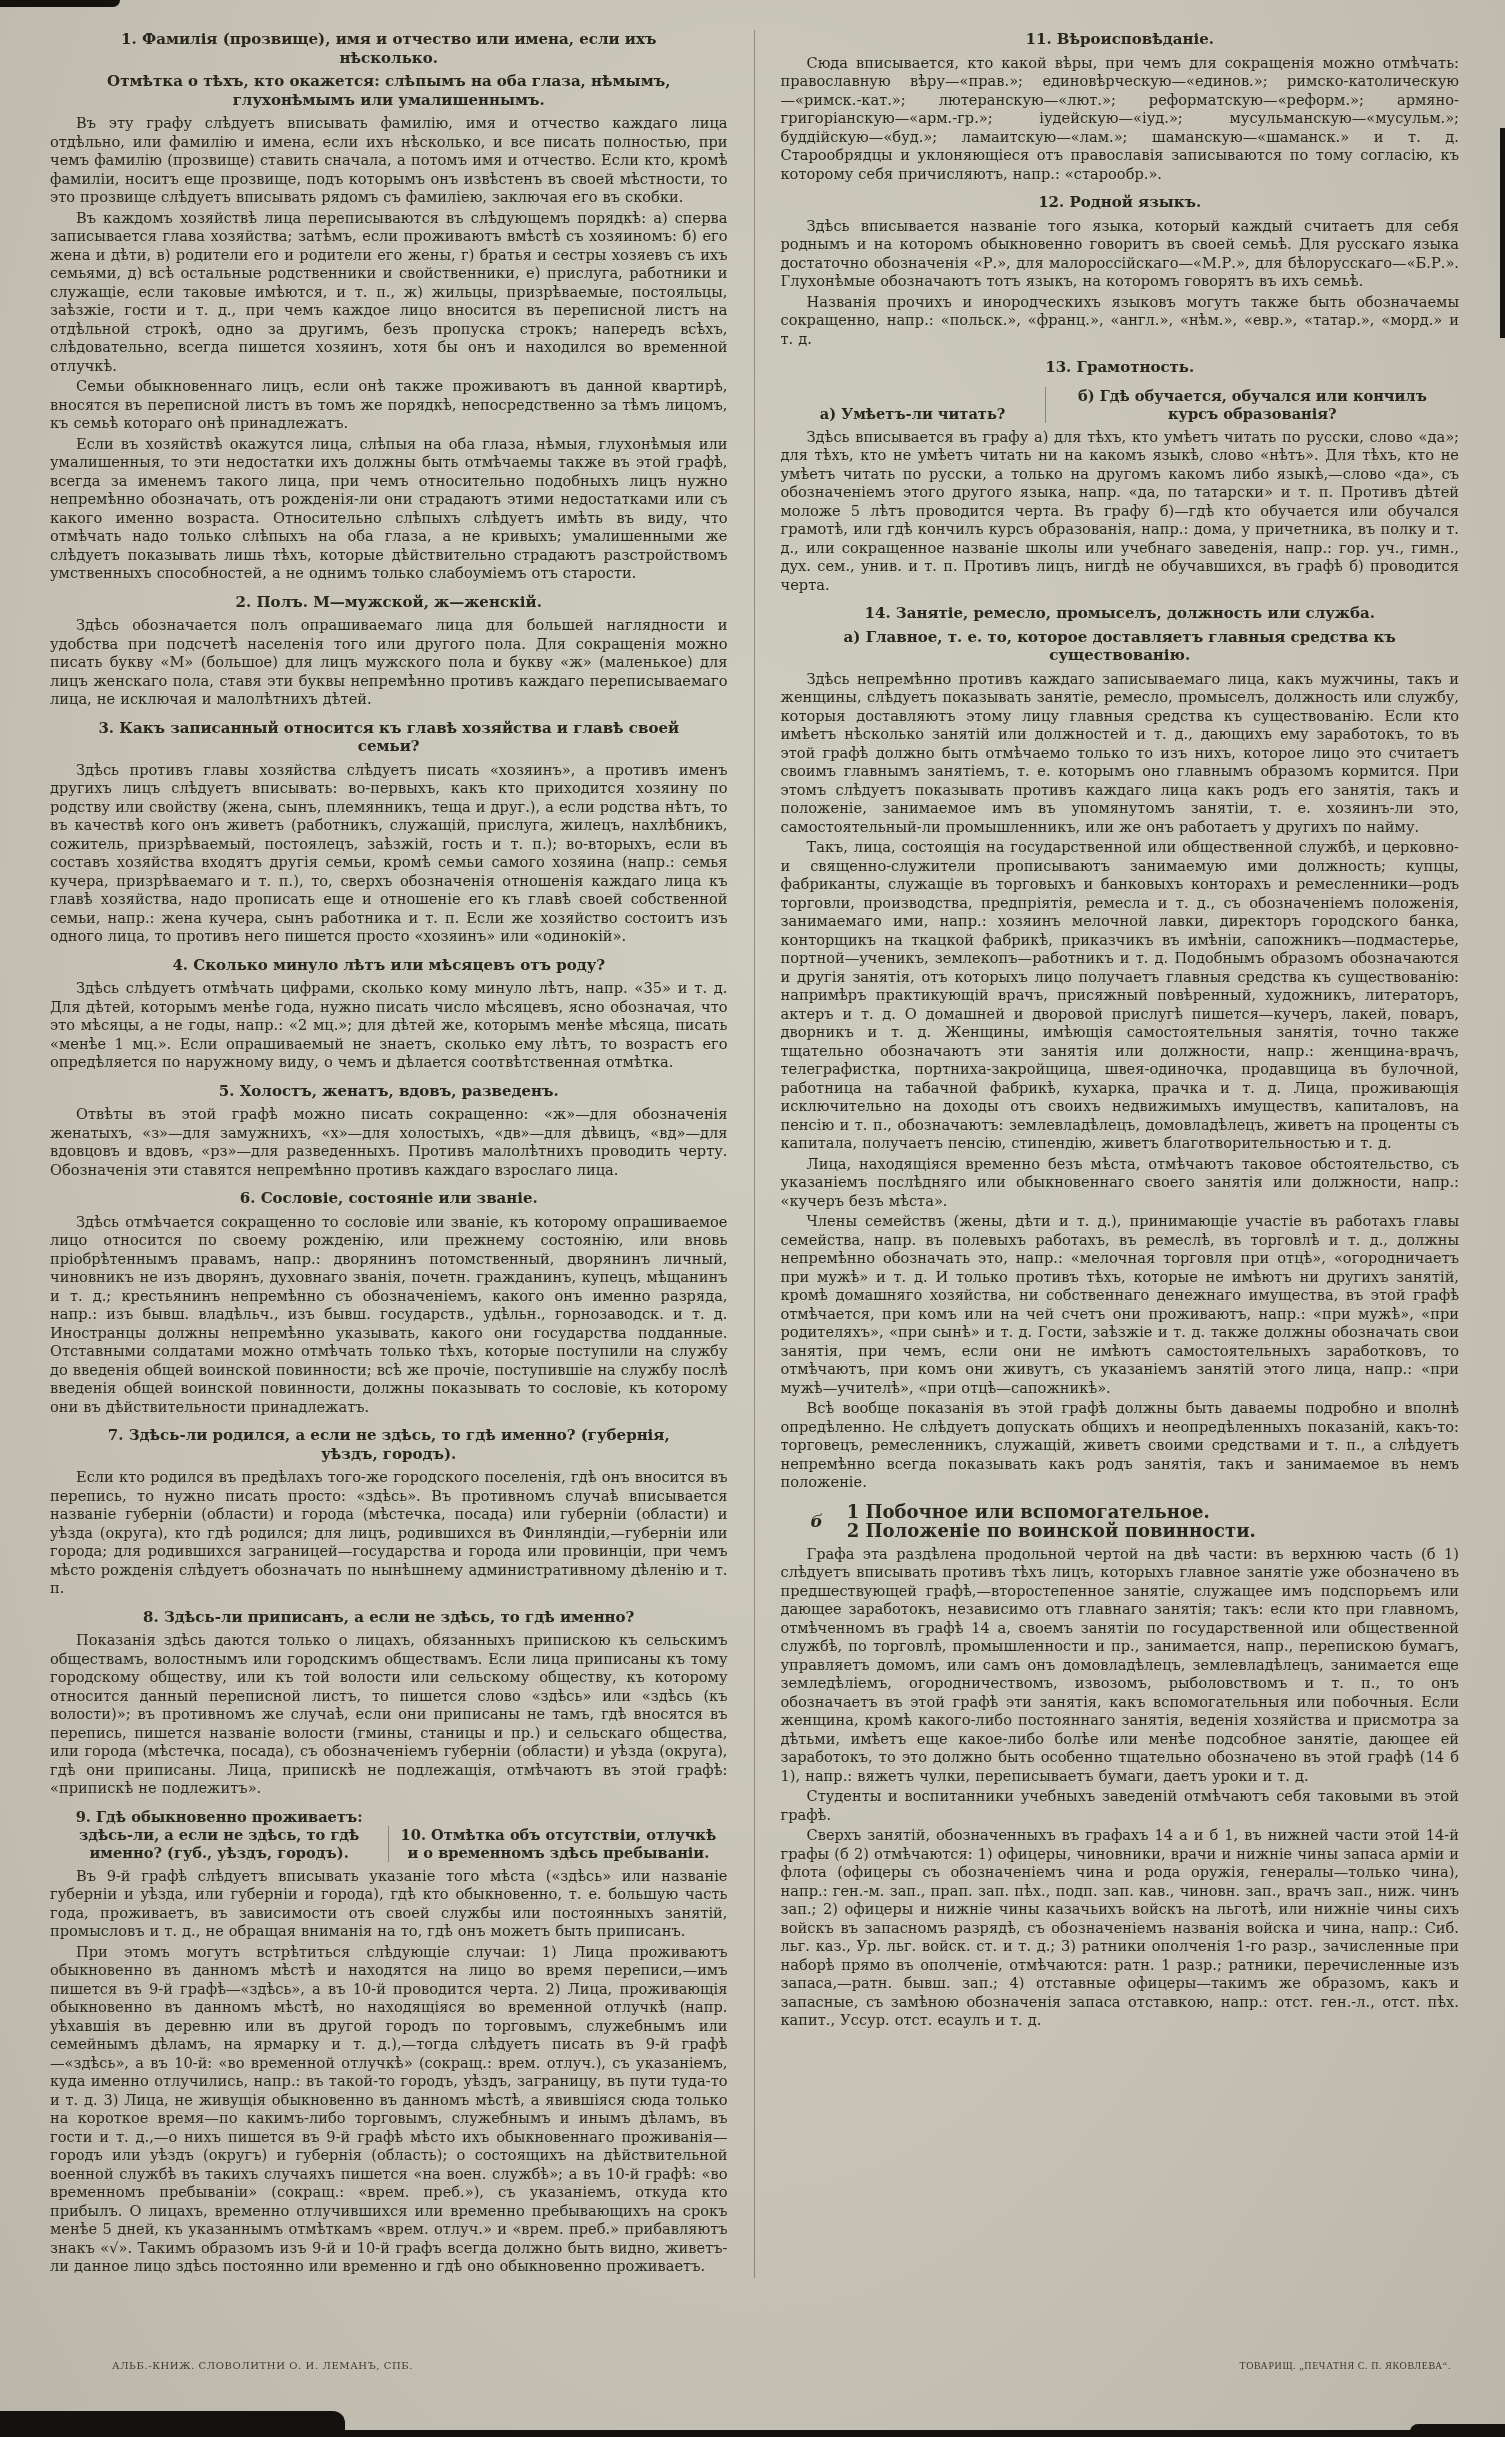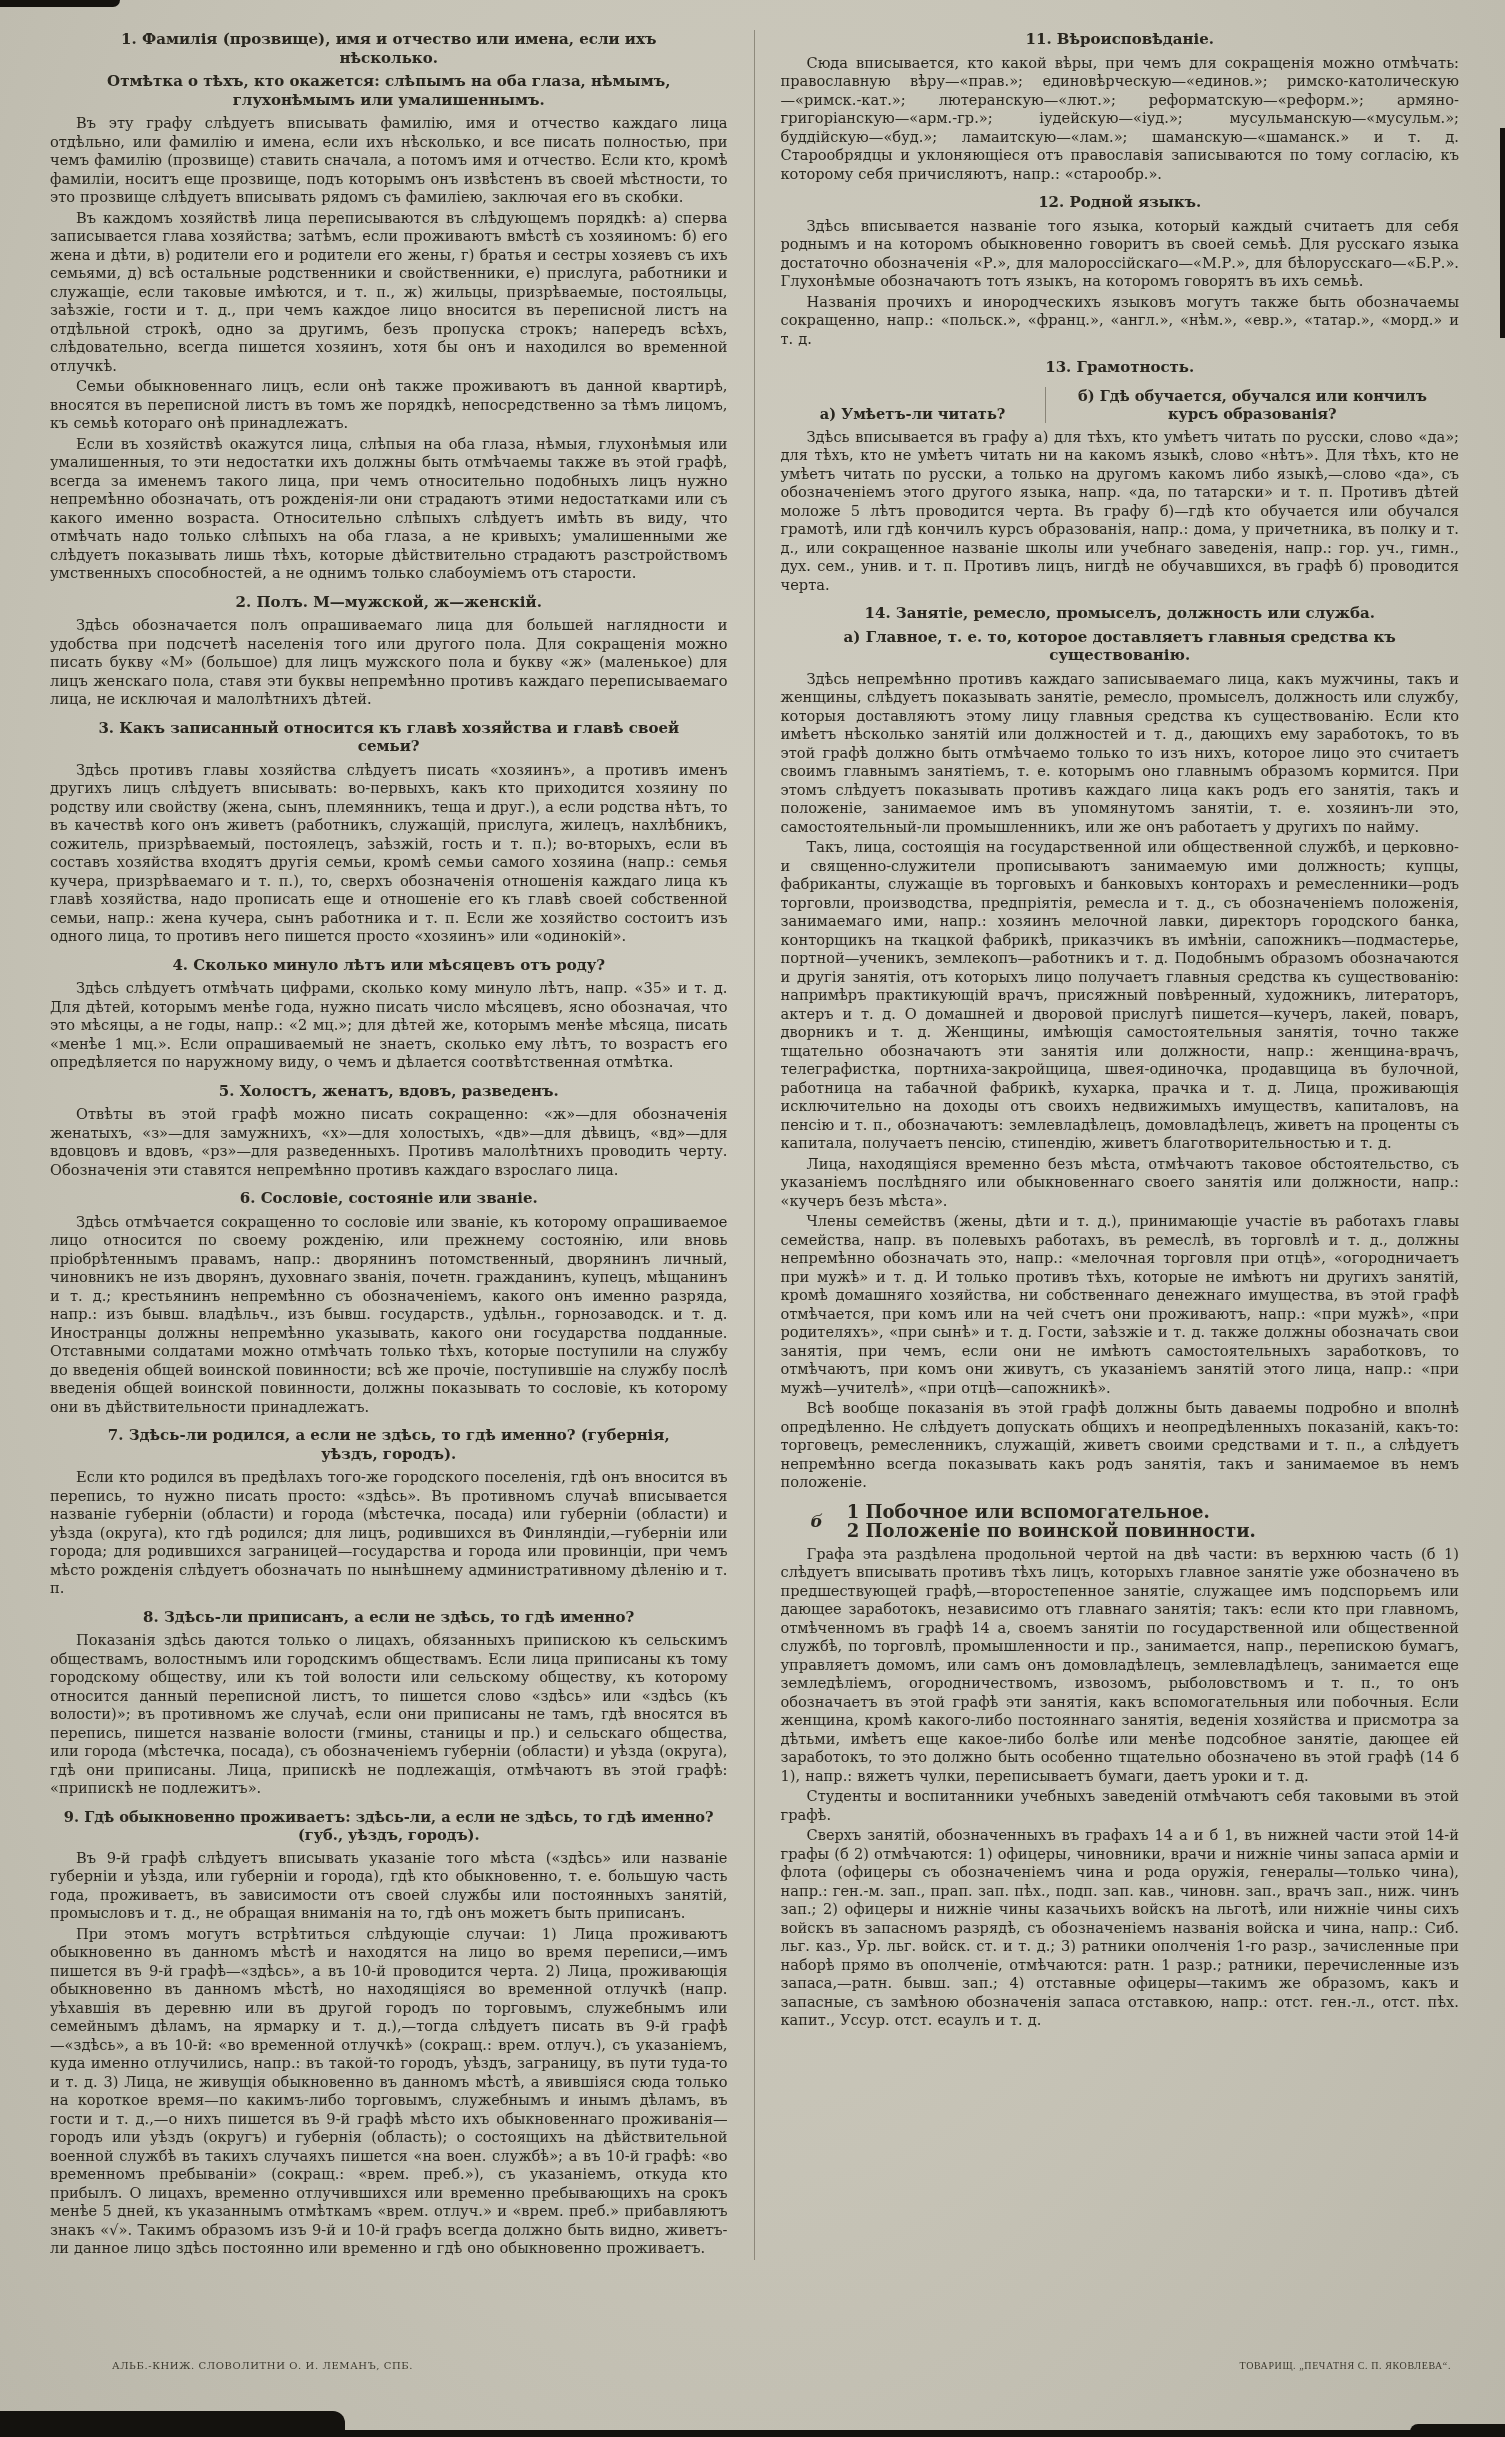--- a/index.html
+++ b/index.html
@@ -97,20 +97,21 @@
       <p class="p">Здѣсь отмѣчается сокращенно то сословіе или званіе, къ которому опрашиваемое лицо относится по своему рожденію, или прежнему состоянію, или вновь пріобрѣтеннымъ правамъ, напр.: дворянинъ потомственный, дворянинъ личный, чиновникъ не изъ дворянъ, духовнаго званія, почетн. гражданинъ, купецъ, мѣщанинъ и т. д.; крестьянинъ непремѣнно съ обозначеніемъ, какого онъ именно разряда, напр.: изъ бывш. владѣльч., изъ бывш. государств., удѣльн., горнозаводск. и т. д. Иностранцы должны непремѣнно указывать, какого они государства подданные. Отставными солдатами можно отмѣчать только тѣхъ, которые поступили на службу до введенія общей воинской повинности; всѣ же прочіе, поступившіе на службу послѣ введенія общей воинской повинности, должны показывать то сословіе, къ которому они въ дѣйствительности принадлежатъ.</p>
 
       <h2 class="hd">7. Здѣсь-ли родился, а если не здѣсь, то гдѣ именно? (губернія, уѣздъ, городъ).</h2>
       <p class="p">Если кто родился въ предѣлахъ того-же городского поселенія, гдѣ онъ вносится въ перепись, то нужно писать просто: «здѣсь». Въ противномъ случаѣ вписывается названіе губерніи (области) и города (мѣстечка, посада) или губерніи (области) и уѣзда (округа), кто гдѣ родился; для лицъ, родившихся въ Финляндіи,—губерніи или города; для родившихся заграницей—государства и города или провинціи, при чемъ мѣсто рожденія слѣдуетъ обозначать по нынѣшнему административному дѣленію и т. п.</p>
 
       <h2 class="hd">8. Здѣсь-ли приписанъ, а если не здѣсь, то гдѣ именно?</h2>
       <p class="p">Показанія здѣсь даются только о лицахъ, обязанныхъ припискою къ сельскимъ обществамъ, волостнымъ или городскимъ обществамъ. Если лица приписаны къ тому городскому обществу, или къ той волости или сельскому обществу, къ которому относится данный переписной листъ, то пишется слово «здѣсь» или «здѣсь (къ волости)»; въ противномъ же случаѣ, если они приписаны не тамъ, гдѣ вносятся въ перепись, пишется названіе волости (гмины, станицы и пр.) и сельскаго общества, или города (мѣстечка, посада), съ обозначеніемъ губерніи (области) и уѣзда (округа), гдѣ они приписаны. Лица, припискѣ не подлежащія, отмѣчаютъ въ этой графѣ: «припискѣ не подлежитъ».</p>
 
       <div class="split">
         <div class="cell">9. Гдѣ обыкновенно проживаетъ: здѣсь-ли, а если не здѣсь, то гдѣ именно? (губ., уѣздъ, городъ).</div>
+        <div class="cell">10. Отмѣтка объ отсутствіи, отлучкѣ и о временномъ здѣсь пребываніи.</div>
       </div>
       <p class="p">Въ 9-й графѣ слѣдуетъ вписывать указаніе того мѣста («здѣсь» или названіе губерніи и уѣзда, или губерніи и города), гдѣ кто обыкновенно, т. е. большую часть года, проживаетъ, въ зависимости отъ своей службы или постоянныхъ занятій, промысловъ и т. д., не обращая вниманія на то, гдѣ онъ можетъ быть приписанъ.</p>
       <p class="p">При этомъ могутъ встрѣтиться слѣдующіе случаи: 1) Лица проживаютъ обыкновенно въ данномъ мѣстѣ и находятся на лицо во время переписи,—имъ пишется въ 9-й графѣ—«здѣсь», а въ 10-й проводится черта. 2) Лица, проживающія обыкновенно въ данномъ мѣстѣ, но находящіяся во временной отлучкѣ (напр. уѣхавшія въ деревню или въ другой городъ по торговымъ, служебнымъ или семейнымъ дѣламъ, на ярмарку и т. д.),—тогда слѣдуетъ писать въ 9-й графѣ—«здѣсь», а въ 10-й: «во временной отлучкѣ» (сокращ.: врем. отлуч.), съ указаніемъ, куда именно отлучились, напр.: въ такой-то городъ, уѣздъ, заграницу, въ пути туда-то и т. д. 3) Лица, не живущія обыкновенно въ данномъ мѣстѣ, а явившіяся сюда только на короткое время—по какимъ-либо торговымъ, служебнымъ и инымъ дѣламъ, въ гости и т. д.,—о нихъ пишется въ 9-й графѣ мѣсто ихъ обыкновеннаго проживанія—городъ или уѣздъ (округъ) и губернія (область); о состоящихъ на дѣйствительной военной службѣ въ такихъ случаяхъ пишется «на воен. службѣ»; а въ 10-й графѣ: «во временномъ пребываніи» (сокращ.: «врем. преб.»), съ указаніемъ, откуда кто прибылъ. О лицахъ, временно отлучившихся или временно пребывающихъ на срокъ менѣе 5 дней, къ указаннымъ отмѣткамъ «врем. отлуч.» и «врем. преб.» прибавляютъ знакъ «√». Такимъ образомъ изъ 9-й и 10-й графъ всегда должно быть видно, живетъ-ли данное лицо здѣсь постоянно или временно и гдѣ оно обыкновенно проживаетъ.</p>
 
     </div>
 
     <div class="col col-right">
 
       <h2 class="hd">11. Вѣроисповѣданіе.</h2>
       <p class="p">Сюда вписывается, кто какой вѣры, при чемъ для сокращенія можно отмѣчать: православную вѣру—«прав.»; единовѣрческую—«единов.»; римско-католическую—«римск.-кат.»; лютеранскую—«лют.»; реформатскую—«реформ.»; армяно-григоріанскую—«арм.-гр.»; іудейскую—«іуд.»; мусульманскую—«мусульм.»; буддійскую—«буд.»; ламаитскую—«лам.»; шаманскую—«шаманск.» и т. д. Старообрядцы и уклоняющіеся отъ православія записываются по тому согласію, къ которому себя причисляютъ, напр.: «старообр.».</p>

